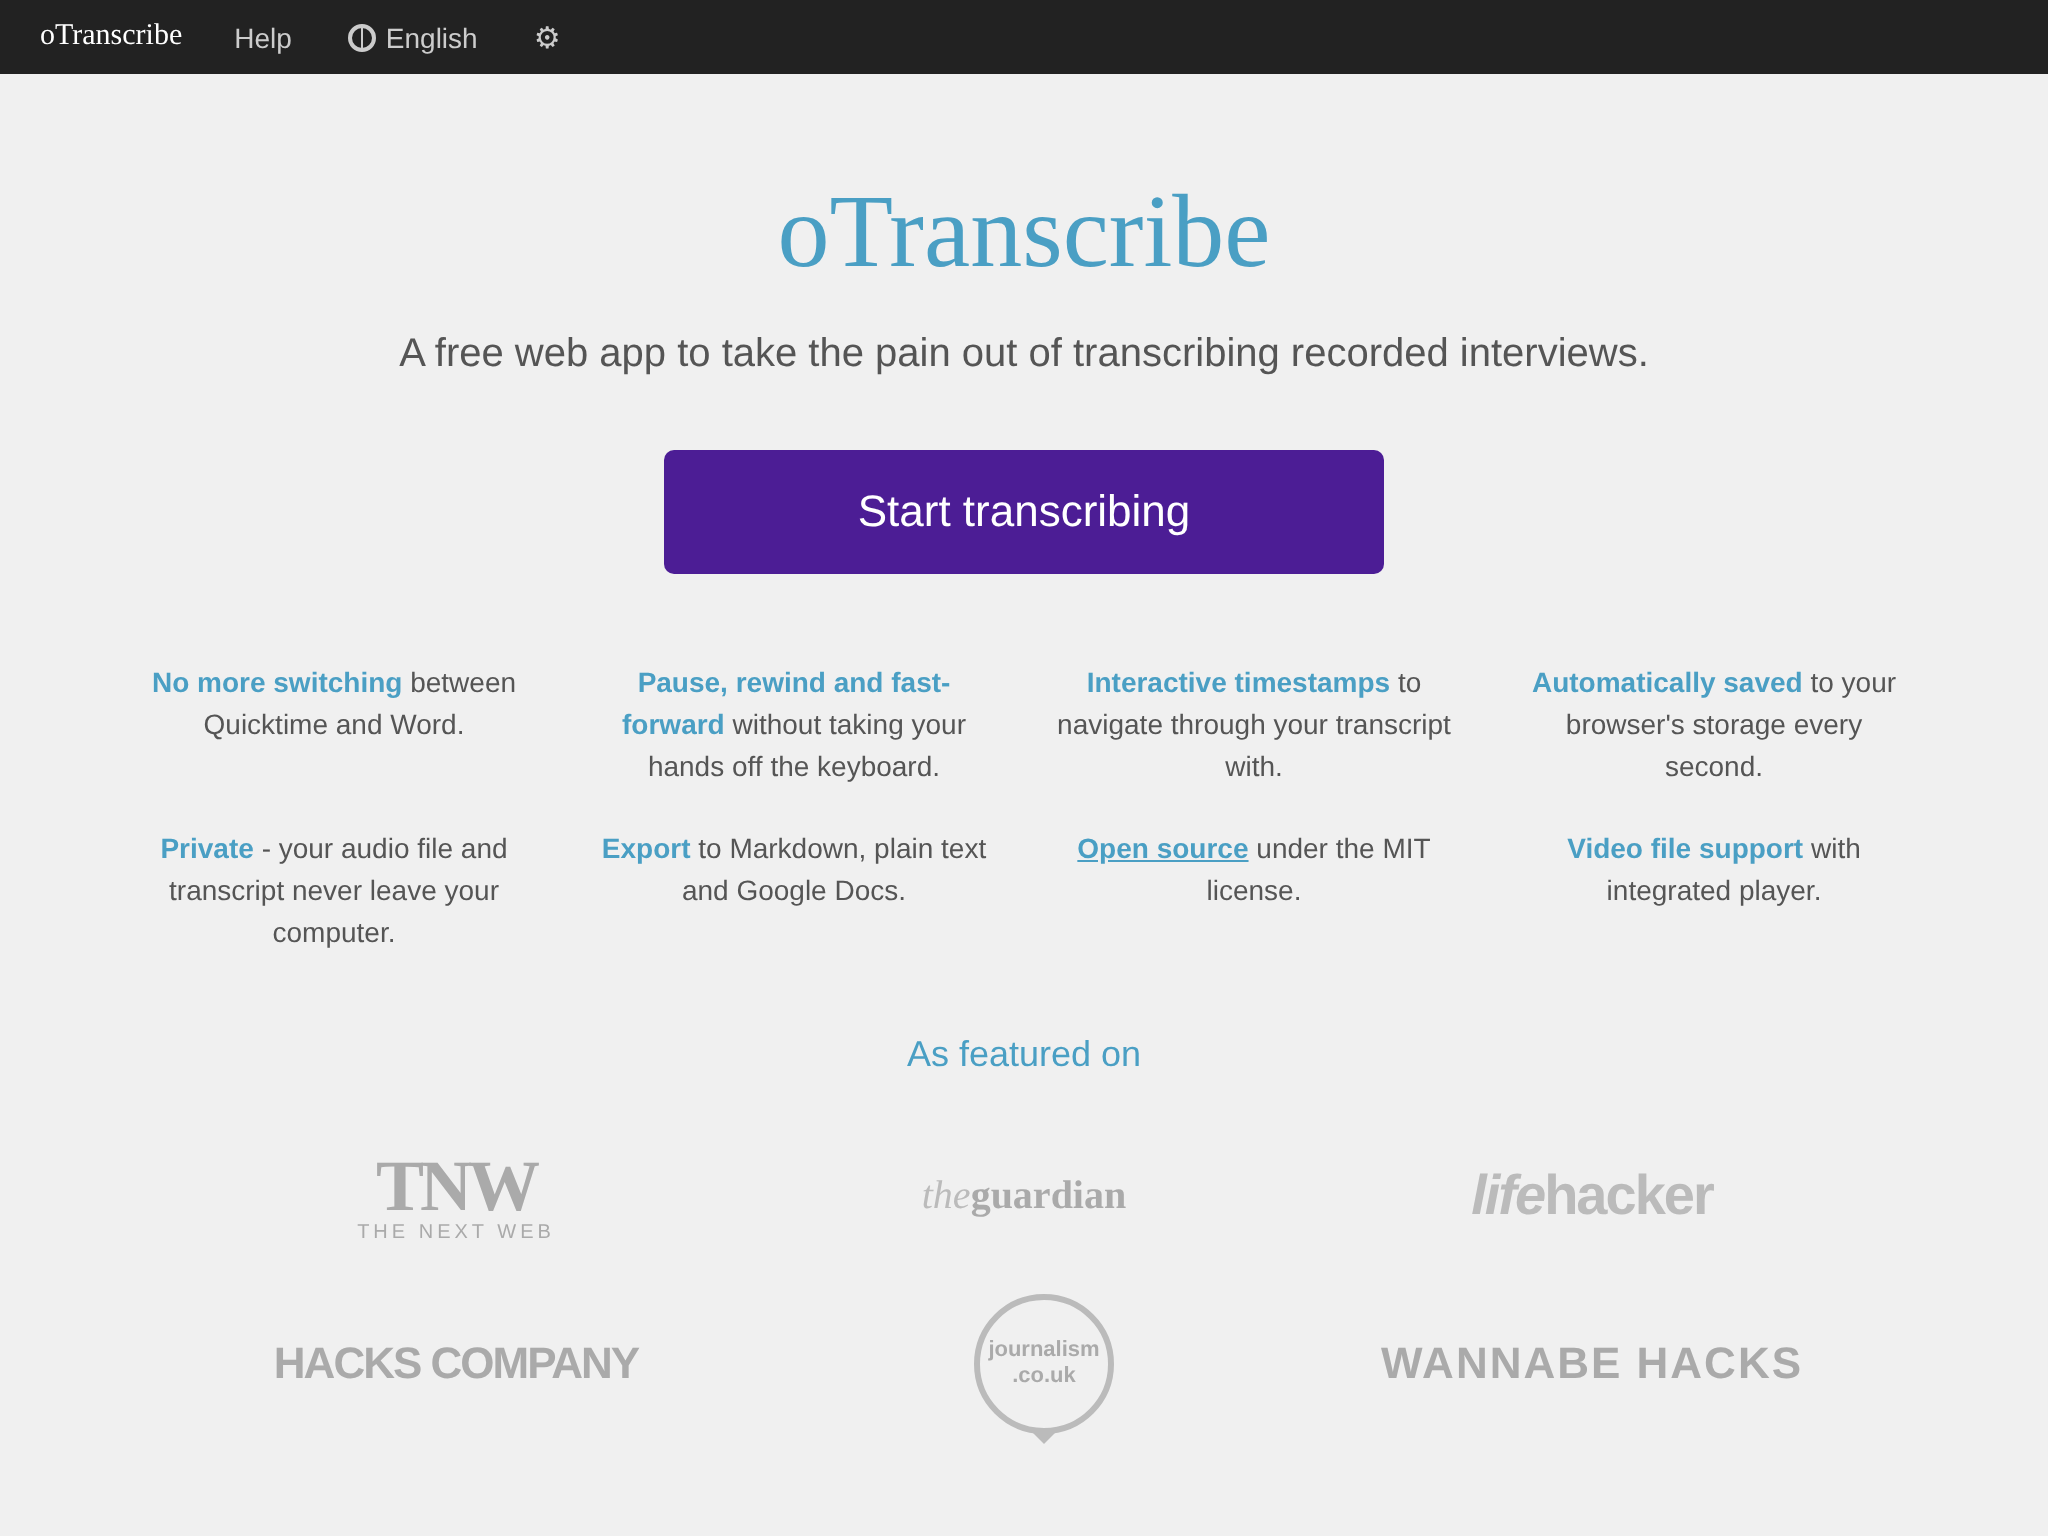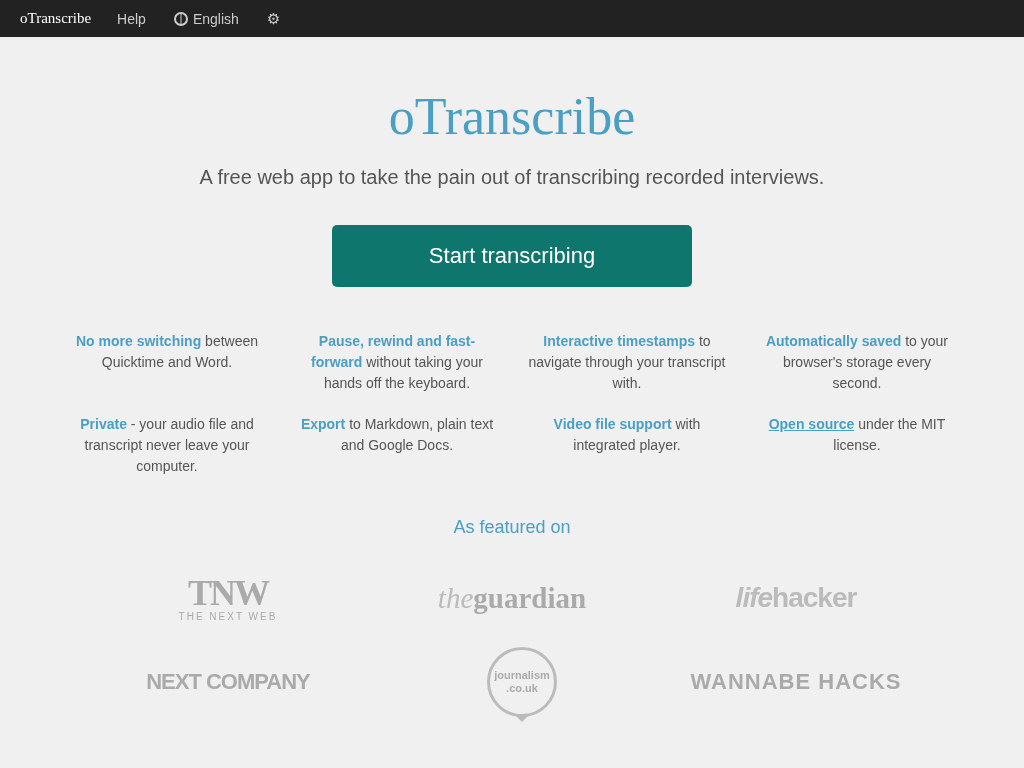--- a/index.html
+++ b/index.html
@@ -71,21 +71,21 @@
     }
     .tagline {
       font-size: 20px;
       color: #555;
       margin-bottom: 36px;
       text-align: center;
       font-family: Liberation Sans, sans-serif;
       font-weight: normal;
     }
     .start-btn {
-      background: #0f766e;
+      background: #4c1d95;
       color: #fff;
       border: none;
       border-radius: 5px;
       font-size: 22px;
       padding: 18px 80px;
       cursor: pointer;
       font-family: Arial, sans-serif;
       margin-bottom: 44px;
       display: block;
       width: 360px;
@@ -145,21 +145,21 @@
     }
     .logo-tnw-sub {
       font-size: 10px;
       letter-spacing: 2px;
       color: #aaa;
       font-family: Arial, sans-serif;
       text-align: center;
       display: block;
     }
     .logo-guardian {
-      font-size: 29px;
+      font-size: 20px;
       font-family: Georgia, serif;
       color: #bbb;
     }
     .logo-guardian span {
       font-weight: normal;
       color: #aaa;
     }
     .logo-lifehacker {
       font-size: 28px;
       font-family: Arial, sans-serif;
@@ -255,26 +255,26 @@
 
     <div class="feature">
       <span class="feature-title">Private</span>
       <span> - your audio file and transcript never leave your computer.</span>
     </div>
     <div class="feature">
       <span class="feature-title">Export</span>
       <span> to Markdown, plain text and Google Docs.</span>
     </div>
     <div class="feature">
+      <a href="#" class="feature-title" style="color:#4a9fc4;">Open source</a>
+      <span> under the MIT license.</span>
+    </div>
+    <div class="feature">
       <span class="feature-title">Video file support</span>
       <span> with integrated player.</span>
-    </div>
-    <div class="feature">
-      <a href="#" class="feature-title" style="color:#4a9fc4;">Open source</a>
-      <span> under the MIT license.</span>
     </div>
 
   </div>
 
   <div class="featured-section">
     <div class="featured-title">As featured on</div>
     <div class="logos-grid">
 
       <div class="logo-item">
         <div style="text-align:center;">
@@ -289,21 +289,21 @@
         </span>
       </div>
 
       <div class="logo-item">
         <span class="logo-lifehacker">
           <span style="font-style:italic;">life</span><span>hacker</span>
         </span>
       </div>
 
       <div class="logo-item">
-        <span class="logo-fastcompany">NEXT COMPANY</span>
+        <span class="logo-fastcompany">HACKS COMPANY</span>
       </div>
 
       <div class="logo-item">
         <div class="logo-journalism">
           <div class="logo-journalism-circle">
             <span style="font-size:11px; font-weight:bold; font-family:Arial;">journalism<br>.co.uk</span>
           </div>
         </div>
       </div>
 

